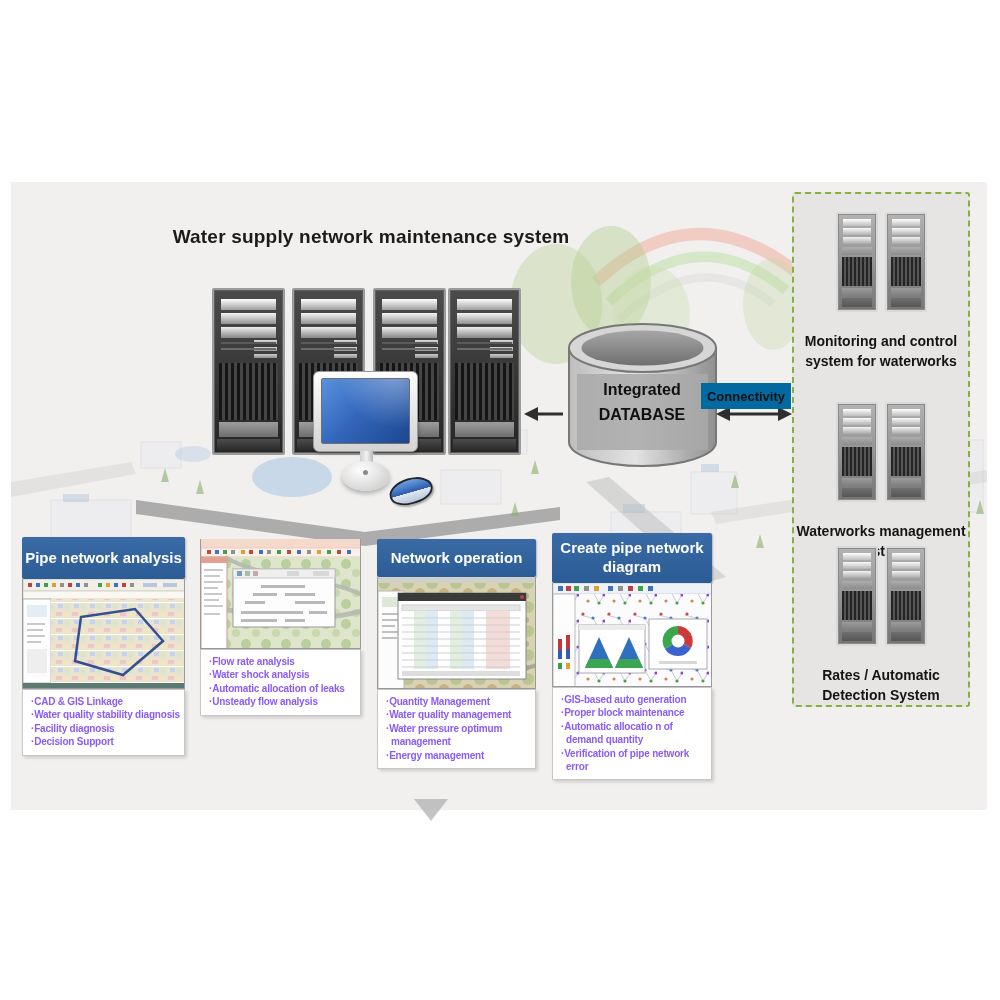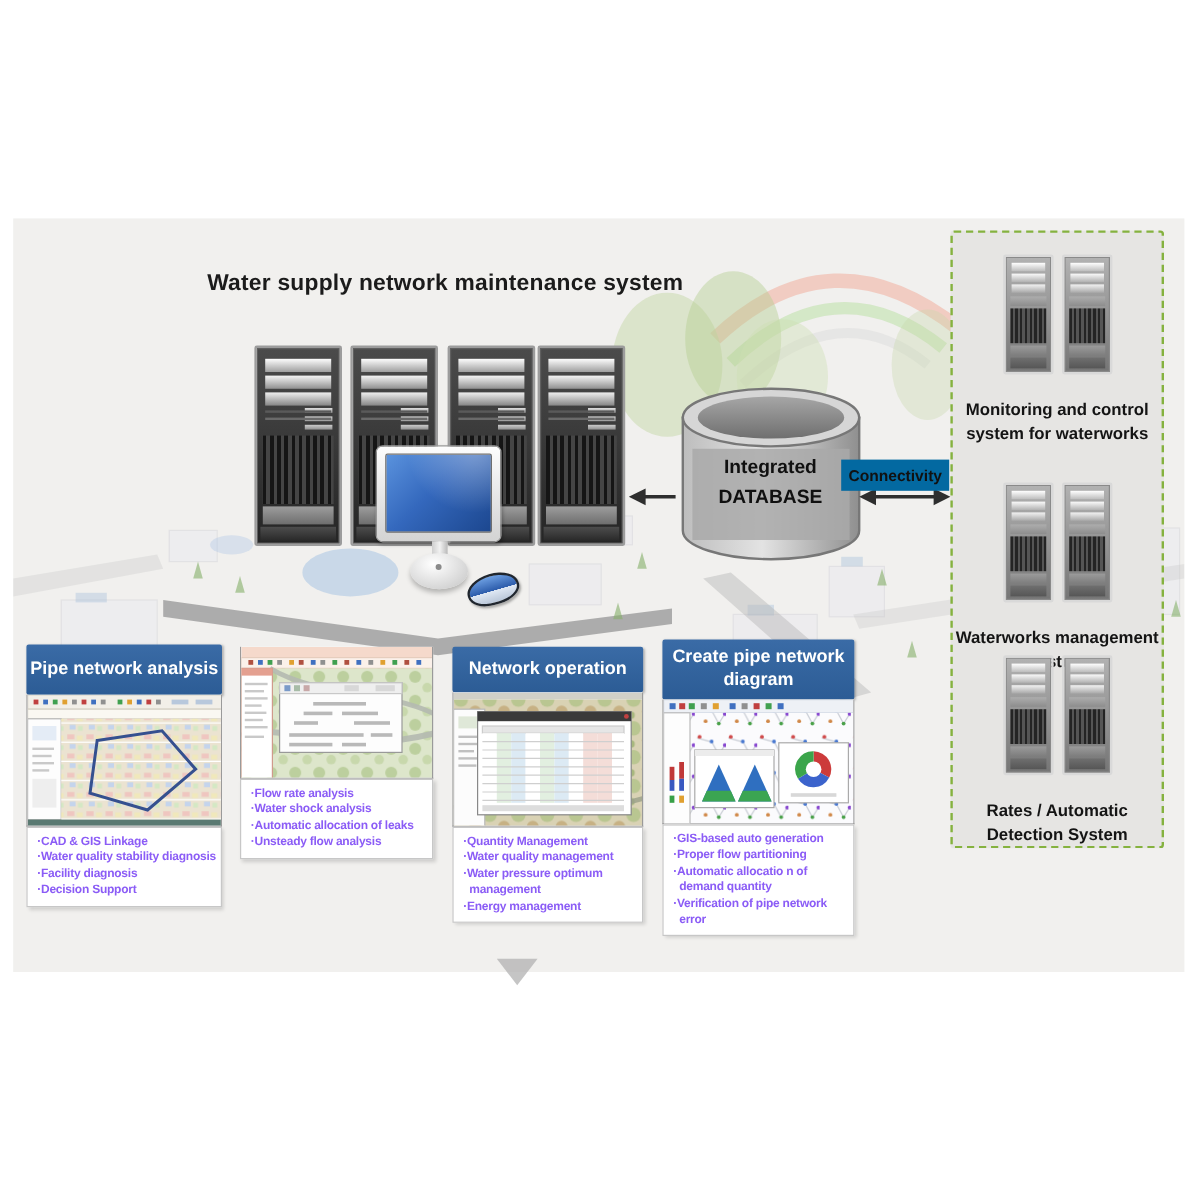--- a/index.html
+++ b/index.html
@@ -455,21 +455,21 @@
             <path d="M125 58 L125 43 A15 15 0 0 1 138 65 Z" fill="#cc3b3b"></path>
             <path d="M125 58 L138 65 A15 15 0 0 1 112 66 Z" fill="#3b63cc"></path>
             <path d="M125 58 L112 66 A15 15 0 0 1 125 43 Z" fill="#3ba54b"></path>
             <circle cx="125" cy="58" r="6.5" fill="#ffffff"></circle>
             <rect x="106" y="78" width="38" height="3" fill="#d8d8d8"></rect>
           </g>
         </svg>
       </div>
       <ul class="col-bullets">
         <li>·GIS-based auto generation</li>
-        <li>·Proper flow partitioning</li>
+        <li>·Proper block maintenance</li>
         <li>·Automatic allocatio n of demand quantity</li>
         <li>·Verification of pipe network error</li>
       </ul>
     </div>
 
     <div class="down-arrow"></div>
 
   </div>
 </div>
 

